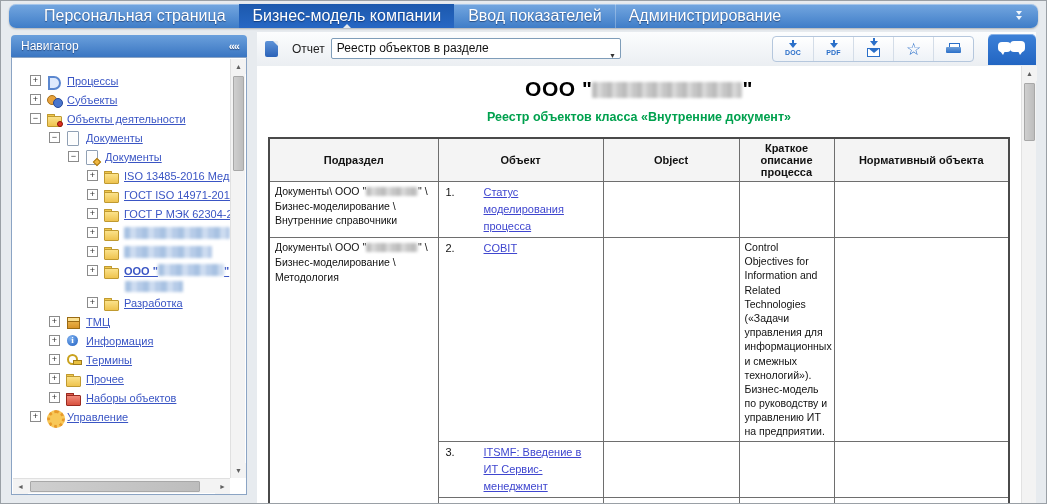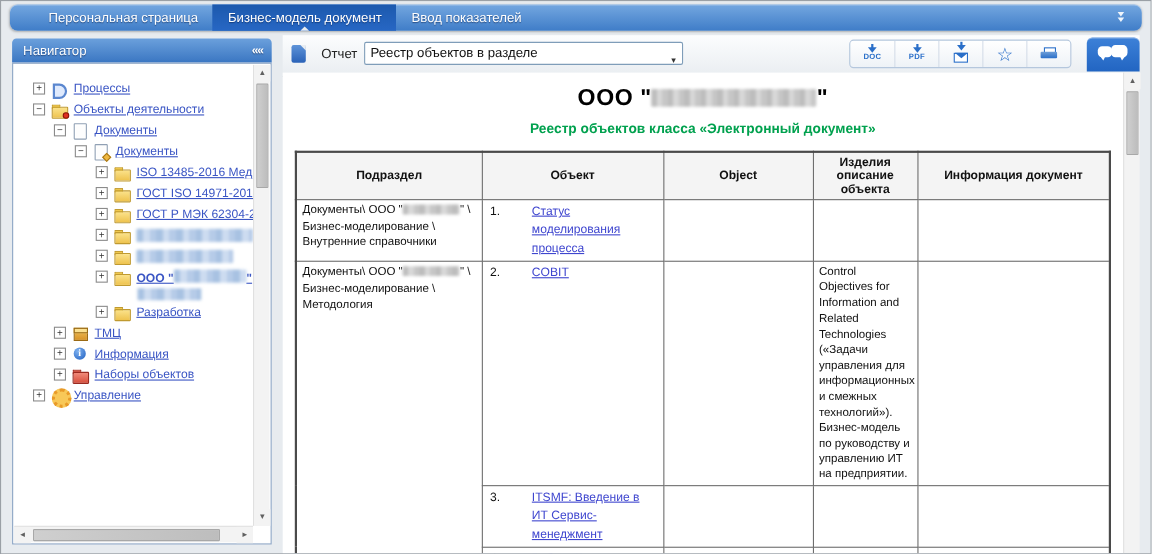--- a/index.html
+++ b/index.html
@@ -5,21 +5,21 @@
   * { margin:0; padding:0; box-sizing:border-box; }
   html,body { width:1047px; height:504px; font-family:"Liberation Sans", sans-serif; }
   .app { position:relative; width:1047px; height:504px; background:#e7ebef; border:1px solid #9aa0a6; overflow:hidden; }
 
   
   .tabbar { position:absolute; left:8px; right:8px; top:3px; height:24px;
             background:linear-gradient(#74a7e0,#3f7dc8); border-radius:7px;
             box-shadow:inset 0 1px 0 rgba(255,255,255,.35), 0 1px 2px rgba(0,0,0,.25);
             display:flex; align-items:stretch; }
   .tabbar .tabs { display:flex; margin-left:22px; }
-  .tab { position:relative; padding:0 13px; line-height:24px; font-size:12px; color:#fff;
+  .tab { position:relative; padding:0 13px; line-height:24px; font-size:16px; color:#fff;
          text-shadow:0 1px 1px rgba(0,20,60,.5); cursor:default; white-space:nowrap;
          border-left:1px solid rgba(255,255,255,.28); }
   .tab:first-child { border-left:none; }
   .tab.active { background:linear-gradient(#1c59ad,#2767c4); border-left-color:transparent; }
   .tab.active + .tab { border-left-color:transparent; }
   .tab.active::after { content:""; position:absolute; left:50%; bottom:0; margin-left:-4px;
          border-left:4px solid transparent; border-right:4px solid transparent; border-bottom:4px solid #e7ebef; }
   .more-chevrons { position:absolute; right:16px; top:6px; }
   .more-chevrons i { display:block; width:0; height:0; border-left:3px solid transparent;
          border-right:3px solid transparent; border-top:4px solid #fff; margin:1px 0; opacity:.9; }
@@ -151,40 +151,46 @@
   td.c-desc { font-size:10.5px; line-height:1.35; }
 </style>
 </head>
 <body>
 
 <div class="app">
 
   <div class="tabbar">
     <div class="tabs">
       <div class="tab">Персональная страница</div>
-      <div class="tab active">Бизнес-модель документ</div>
+      <div class="tab active">Бизнес-модель компании</div>
       <div class="tab">Ввод показателей</div>
+      <div class="tab">Администрирование</div>
     </div>
     <div class="more-chevrons">
         <i></i>
         <i></i>
       </div>
   </div>
 
   <div class="sidebar">
     <div class="sidebar-header">
       <span>Навигатор</span>
       <span class="collapse-glyph">««</span>
     </div>
     <div class="tree-panel">
       <div class="tree">
         <div class="trow lvl0">
           <span class="expander plus"></span>
             <span class="ticon i-process"></span>
             <a class="tlabel">Процессы</a>
+        </div>
+        <div class="trow lvl0">
+          <span class="expander plus"></span>
+            <span class="ticon i-subjects"></span>
+            <a class="tlabel">Субъекты</a>
         </div>
         <div class="trow lvl0">
           <span class="expander minus"></span>
             <span class="ticon i-folder-reddot">
               <i></i>
             </span>
             <a class="tlabel">Объекты деятельности</a>
         </div>
         <div class="trow lvl1">
           <span class="expander minus"></span>
@@ -238,20 +244,30 @@
         </div>
         <div class="trow lvl1">
           <span class="expander plus"></span>
             <span class="ticon i-box"></span>
             <a class="tlabel">ТМЦ</a>
         </div>
         <div class="trow lvl1">
           <span class="expander plus"></span>
             <span class="ticon i-info"></span>
             <a class="tlabel">Информация</a>
+        </div>
+        <div class="trow lvl1">
+          <span class="expander plus"></span>
+            <span class="ticon i-key"></span>
+            <a class="tlabel">Термины</a>
+        </div>
+        <div class="trow lvl1">
+          <span class="expander plus"></span>
+            <span class="ticon i-folder"></span>
+            <a class="tlabel">Прочее</a>
         </div>
         <div class="trow lvl1">
           <span class="expander plus"></span>
             <span class="ticon i-folder-red"></span>
             <a class="tlabel">Наборы объектов</a>
         </div>
         <div class="trow lvl0">
           <span class="expander plus"></span>
             <span class="ticon i-gear"></span>
             <a class="tlabel">Управление</a>
@@ -304,37 +320,37 @@
       <div class="comments-tab">
         <span class="bubble b1"></span>
         <span class="bubble b2"></span>
       </div>
     </div>
 
     <div class="report-content">
       <div class="rtitle">
         <span>ООО "</span><span class="censor cw150"></span><span>"</span>
       </div>
-      <div class="rsubtitle">Реестр объектов класса «Электронный документ»</div>
+      <div class="rsubtitle">Реестр объектов класса «Внутренние документ»</div>
 
       <table class="report">
         <colgroup>
             <col class="c1">
             <col class="c2">
             <col class="c3">
             <col class="c4">
             <col class="c5">
           </colgroup>
         <thead>
           <tr>
             <th>Подраздел</th>
             <th>Объект</th>
             <th>Object</th>
-            <th>Изделия описание объекта</th>
-            <th>Информация документ</th>
+            <th>Краткое описание процесса</th>
+            <th>Нормативный объекта</th>
           </tr>
         </thead>
         <tbody>
           <tr>
             <td class="c-sub"><span>Документы\ ООО "</span><span class="censor cw52"></span><span>" \ Бизнес-моделирование \ Внутренние справочники</span></td>
             <td>
                 <div class="objwrap">
                   <span class="onum">1.</span>
                   <a class="olink">Статус моделирования процесса</a>
                 </div>

